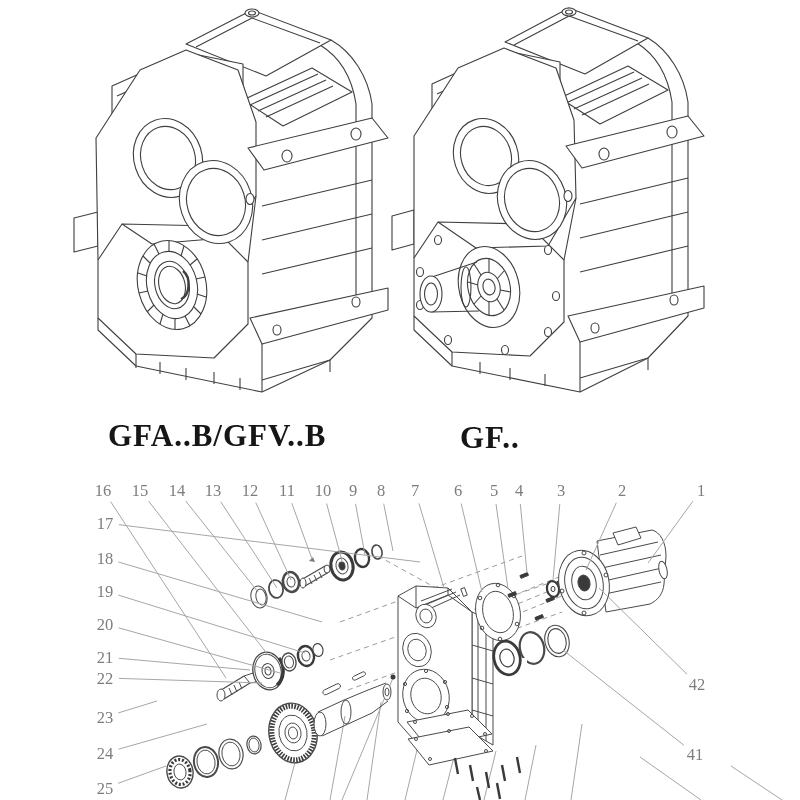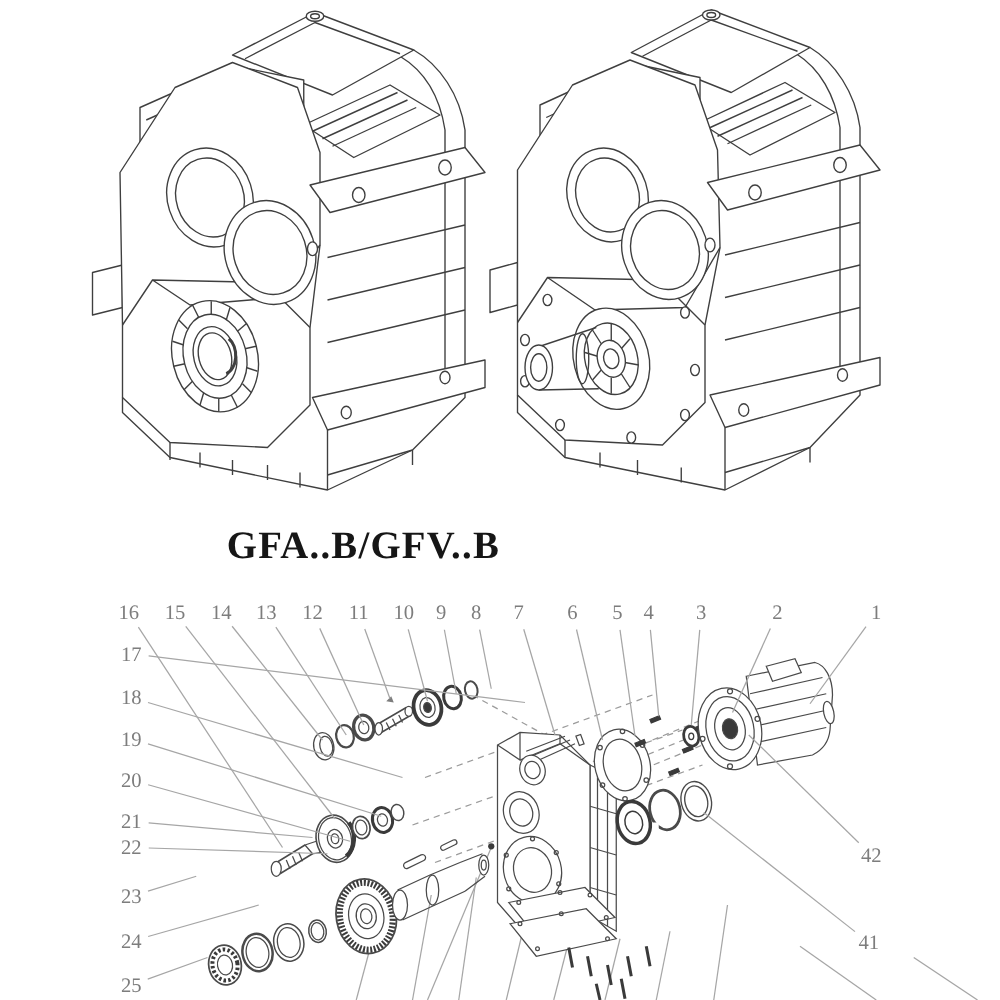--- a/index.html
+++ b/index.html
@@ -1,19 +1,19 @@
 <!DOCTYPE html>
 <html><head>
 <meta charset="utf-8">
 <style>
   html,body{margin:0;padding:0;background:#ffffff;}
   #stage{position:relative;width:800px;height:800px;background:#ffffff;overflow:hidden;
          font-family:"Liberation Serif", serif;}
   #art{position:absolute;left:0;top:0;width:800px;height:800px;}
-  .model-label{position:absolute;text-align:right;font-weight:bold;color:#161616;
+  .model-label{position:absolute;text-align:left;font-weight:bold;color:#161616;
                font-size:31px;letter-spacing:1px;font-family:"Liberation Serif", serif;}
   #label-left{left:108px;top:418px;width:292px;}
   #label-right{left:460px;top:420px;width:172px;}
   .callout-num{font-family:"Liberation Serif", serif;font-size:16.5px;fill:#7d7d7d;text-anchor:middle;}
   svg *{vector-effect:non-scaling-stroke;}
 </style>
 </head>
 <body>
 
 <div id="stage">
@@ -434,14 +434,15 @@
         <line x1="118.2" y1="783.3" x2="166" y2="766" stroke="#a6a6a6" stroke-width="1"></line>
         <text x="105" y="793.5" class="callout-num" fill="#7d7d7d">25</text>
         <line x1="687.0" y1="674.2" x2="599" y2="588" stroke="#a6a6a6" stroke-width="1"></line>
         <text x="697" y="689.5" class="callout-num" fill="#7d7d7d">42</text>
         <line x1="684.0" y1="745.3" x2="563" y2="650" stroke="#a6a6a6" stroke-width="1"></line>
         <text x="695" y="759.5" class="callout-num" fill="#7d7d7d">41</text>
       </g>
 </svg>
 
 <div class="model-label" id="label-left">GFA..B/GFV..B</div>
+<div class="model-label" id="label-right">GF..</div>
 
 </div>
 
 </body></html>

